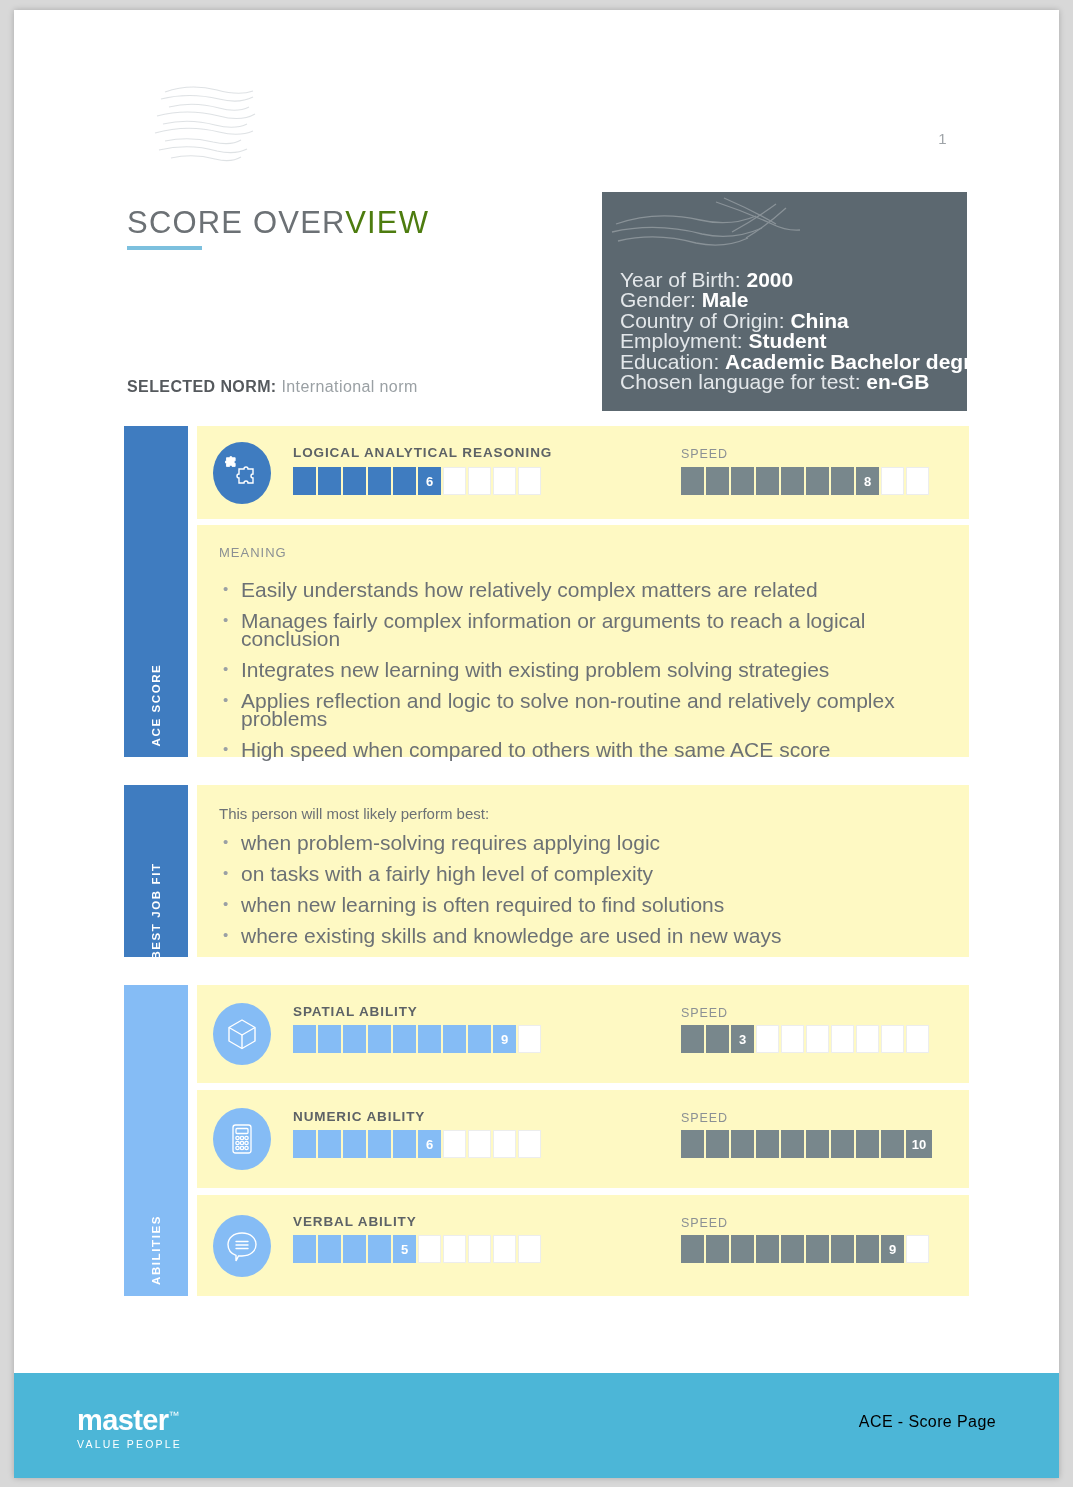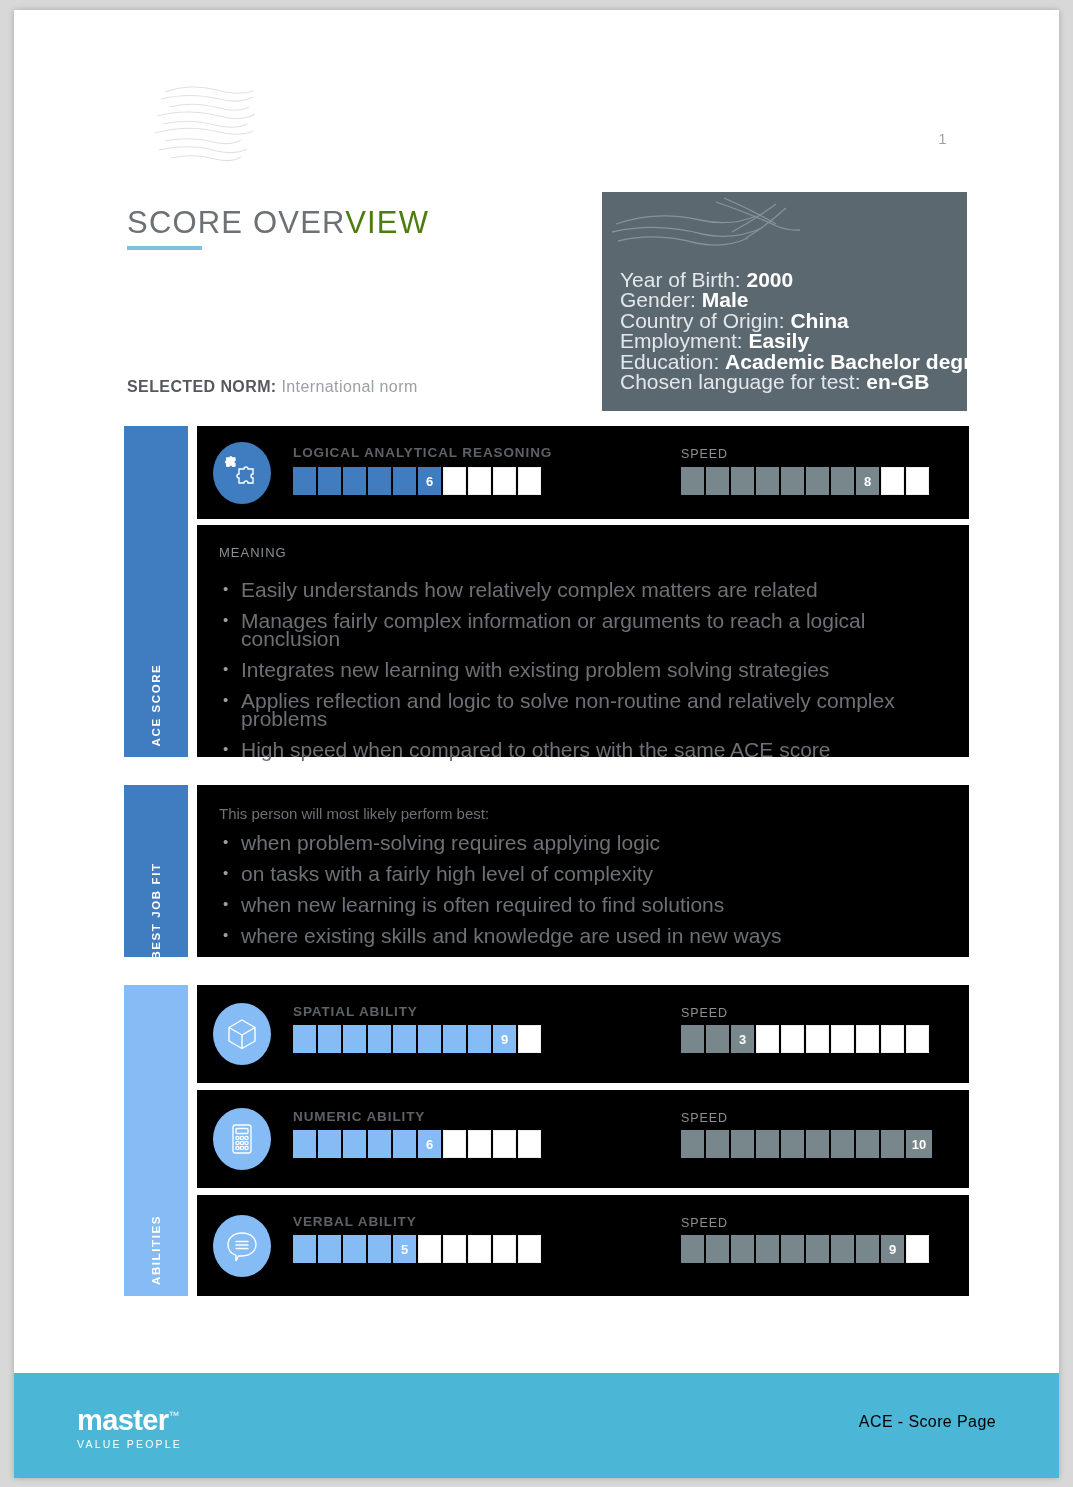--- a/index.html
+++ b/index.html
@@ -77,21 +77,21 @@
   .tab-ace    { left: 110px; top: 416px; height: 331px; background: #3f7cc0; }
   .tab-ace span { bottom: 46px; }
   .tab-job    { left: 110px; top: 775px; height: 172px; background: #3f7cc0; }
   .tab-job span { bottom: 40px; }
   .tab-abil   { left: 110px; top: 975px; height: 311px; background: #85bcf5; }
   .tab-abil span { bottom: 40px; }
 
   .panel {
     position: absolute; left: 183px;
     width: 772px;
-    background: #000000;
+    background: #fef9c3;
   }
   .panel-score-head { top: 416px; height: 93px; }
   .panel-meaning    { top: 515px; height: 232px; padding: 20px 28px 0 22px; }
   .panel-job        { top: 775px; height: 172px; padding: 20px 28px 0 22px; }
   .panel-ab1        { top: 975px; height: 98px; }
   .panel-ab2        { top: 1080px; height: 98px; }
   .panel-ab3        { top: 1185px; height: 101px; }
 
   
   .circ {
@@ -212,21 +212,21 @@
         <path d="M12 45 q38 -9 78 2 q28 6 52 -5"></path>
         <path d="M110 6 q30 10 56 22 q14 7 28 6"></path>
         <path d="M118 2 q28 12 52 26"></path>
         <path d="M170 8 q-22 16 -44 28"></path>
         <path d="M180 12 q-20 18 -40 30"></path>
       </g>
     </svg>
     <div class="info-line"><span>Year of Birth:</span> <b>2000</b></div>
     <div class="info-line"><span>Gender:</span> <b>Male</b></div>
     <div class="info-line"><span>Country of Origin:</span> <b>China</b></div>
-    <div class="info-line"><span>Employment:</span> <b>Easily</b></div>
+    <div class="info-line"><span>Employment:</span> <b>Student</b></div>
     <div class="info-line"><span>Education:</span> <b>Academic Bachelor degree</b></div>
     <div class="info-line"><span>Chosen language for test:</span> <b>en-GB</b></div>
   </div>
 
   <div class="side-tab tab-ace">
     <span>ACE SCORE</span>
   </div>
 
   <div class="panel panel-score-head">
     <div class="circ circ-dark">

